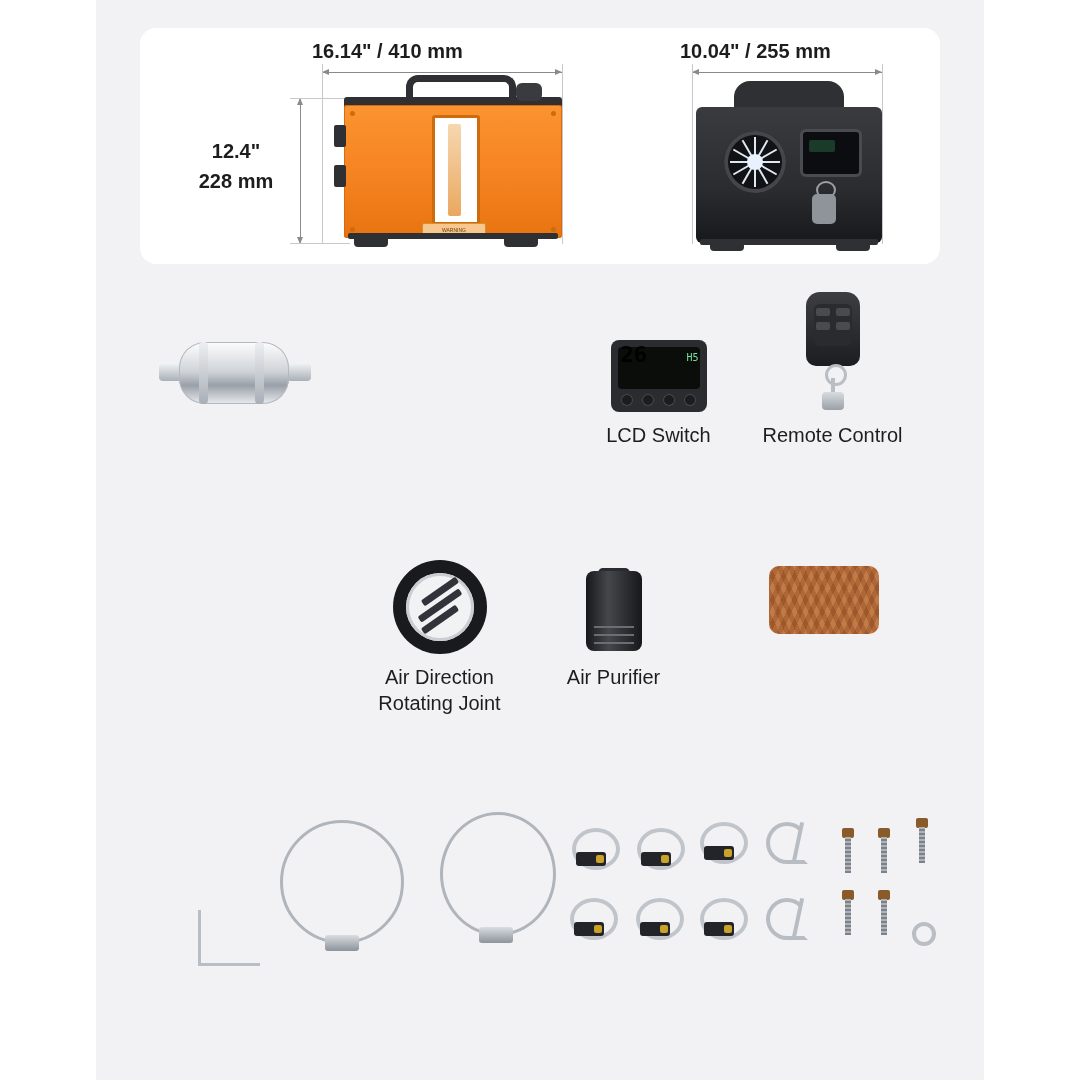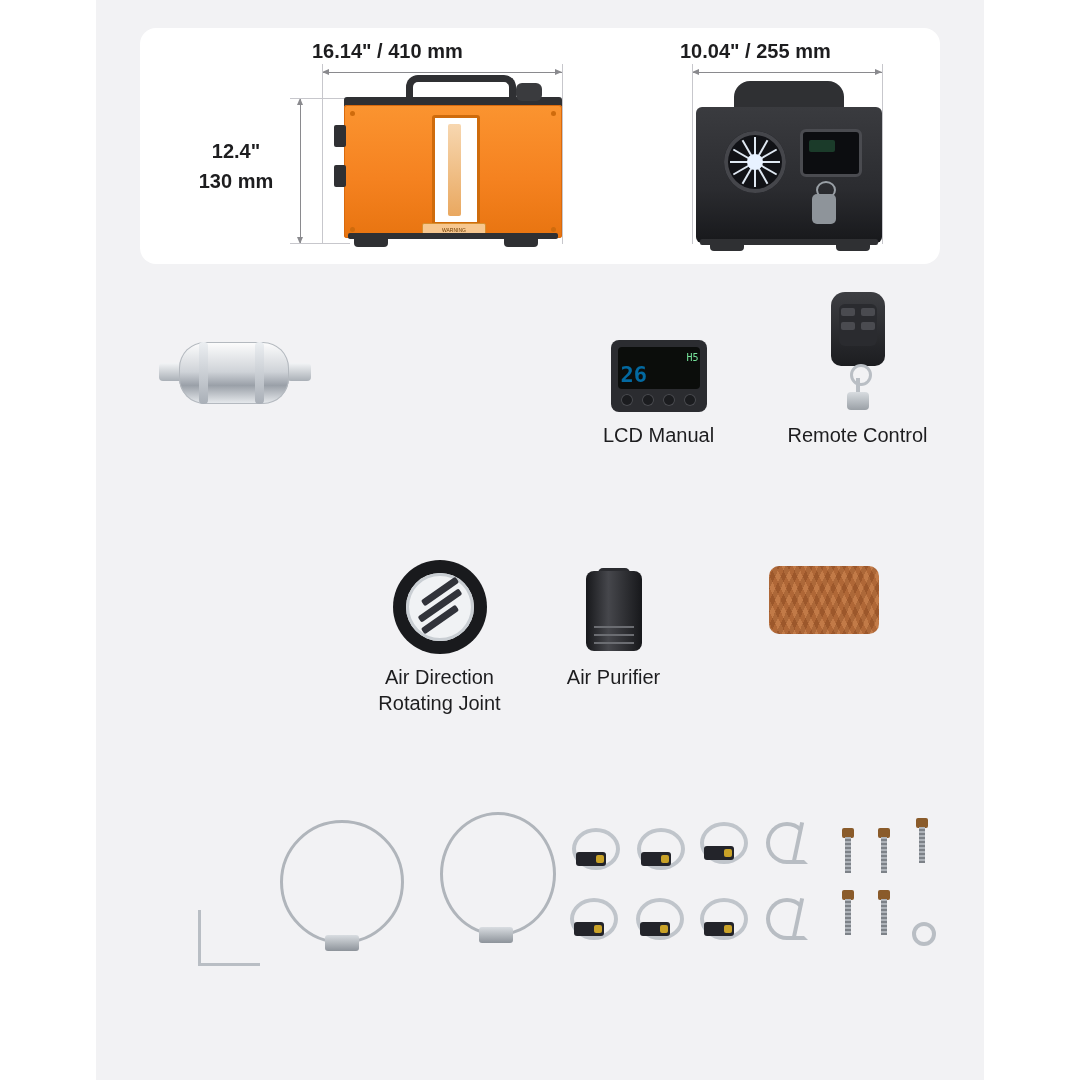--- a/index.html
+++ b/index.html
@@ -115,21 +115,21 @@
     background:linear-gradient(180deg,#f2f4f6,#aab0b7);}
   .muffler .pipe.l{left:0;} .muffler .pipe.r{left:128px;}
 
   
   .manual{width:120px;height:86px;}
 
   
   .lcd{width:96px;height:72px;}
   .lcd .case{position:absolute;left:0;top:0;width:96px;height:72px;background:#2b2c30;border-radius:8px;}
   .lcd .scr{position:absolute;left:7px;top:7px;width:82px;height:42px;background:#0b0d0b;border-radius:4px;}
-  .lcd .big{position:absolute;left:10px;top:24px;font-size:22px;font-weight:bold;color:#0369a1;font-family:"DejaVu Sans Mono",monospace;line-height:22px;}
+  .lcd .big{position:absolute;left:10px;top:4px;font-size:22px;font-weight:bold;color:#000000;font-family:"DejaVu Sans Mono",monospace;line-height:22px;}
   .lcd .sm{position:absolute;right:8px;top:12px;font-size:10px;color:#76e39a;font-family:"DejaVu Sans Mono",monospace;}
   .lcd .btn{position:absolute;bottom:6px;width:12px;height:12px;border-radius:50%;background:#1b1c1f;box-shadow:inset 0 0 0 1px #4a4b50;}
   .lcd .btn.b1{left:10px;} .lcd .btn.b2{left:31px;} .lcd .btn.b3{left:52px;} .lcd .btn.b4{left:73px;}
 
   
   .remote{width:82px;height:120px;}
   .remote .body{position:absolute;left:14px;top:0;width:54px;height:74px;background:linear-gradient(180deg,#3d3e42,#1c1d20);border-radius:14px 14px 10px 10px;}
   .remote .pad{position:absolute;left:22px;top:12px;width:38px;height:42px;background:#2a2b2f;border-radius:6px;}
   .remote .k{position:absolute;width:14px;height:8px;background:#4a4b50;border-radius:2px;}
   .remote .ring{position:absolute;left:33px;top:72px;width:16px;height:16px;border:3px solid #b9bec4;border-radius:50%;}
@@ -188,21 +188,21 @@
 
 <div class="page">
 
   <div class="dim-card">
 
     <div class="dim-title t1">16.14" / 410 mm</div>
     <div class="dim-title t2">10.04" / 255 mm</div>
 
     <div class="dim-side">
       <div>12.4"</div>
-      <div>130 mm</div>
+      <div>228 mm</div>
     </div>
 
     <div class="harrow" style="left:182px;top:44px;width:240px;"></div>
     <div class="tick" style="left:182px;top:36px;width:1px;height:180px;"></div>
     <div class="tick" style="left:422px;top:36px;width:1px;height:180px;"></div>
 
     <div class="harrow" style="left:552px;top:44px;width:190px;"></div>
     <div class="tick" style="left:552px;top:36px;width:1px;height:180px;"></div>
     <div class="tick" style="left:742px;top:36px;width:1px;height:180px;"></div>
 
@@ -273,24 +273,24 @@
     <div class="art lcd">
       <div class="case"></div>
       <div class="scr"></div>
       <div class="big">26</div>
       <div class="sm">H5</div>
       <div class="btn b1"></div>
         <div class="btn b2"></div>
         <div class="btn b3"></div>
         <div class="btn b4"></div>
     </div>
-    <div class="cap">LCD Manual</div>
-  </div>
-
-  <div class="acc" style="left:654px;top:292px;width:215px;">
+    <div class="cap">LCD Switch</div>
+  </div>
+
+  <div class="acc" style="left:629px;top:292px;width:215px;">
     <div class="art remote">
       <div class="body"></div>
       <div class="pad"></div>
       <div class="k" style="left:24px;top:16px;"></div>
       <div class="k" style="left:44px;top:16px;"></div>
       <div class="k" style="left:24px;top:30px;"></div>
       <div class="k" style="left:44px;top:30px;"></div>
       <div class="ring"></div>
         <div class="chain"></div>
         <div class="tag"></div>

